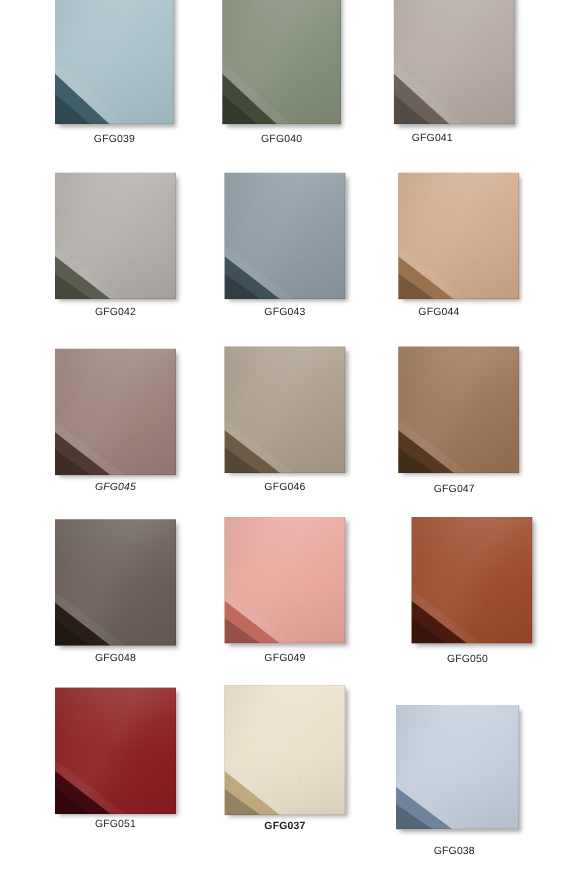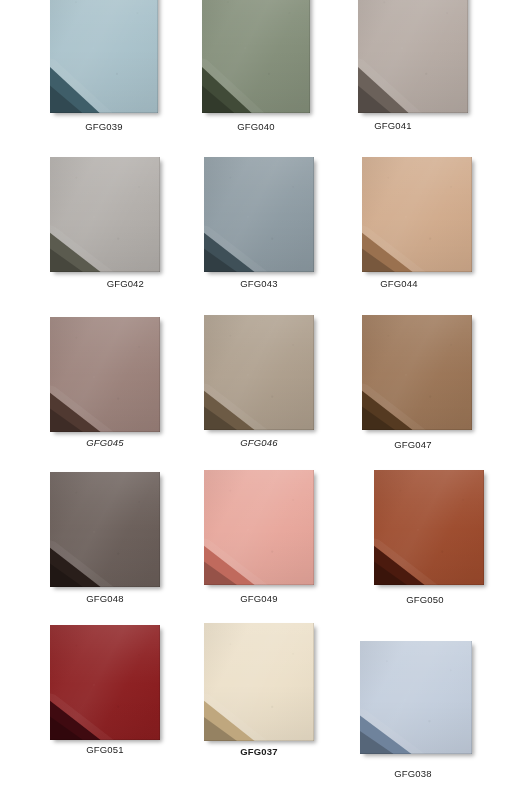--- a/index.html
+++ b/index.html
@@ -178,21 +178,21 @@
       <div class="swatch-chip" style="left: 50px; top: 157px; width: 110px; height: 115px;">
         <div class="chip-base" style="background: rgb(178, 174, 170);"></div>
         <div class="chip-vgrad"></div>
         <div class="chip-sheen"></div>
         <div class="chip-foldedge"></div>
         <div class="chip-fold" style="background: rgb(91, 91, 79);"></div>
         <div class="chip-fold2"></div>
         <div class="chip-grain"></div>
         <div class="chip-rim"></div>
       </div>
-      <div class="swatch-label" style="left: 34px; top: 278px; width: 110px; color: rgb(28, 28, 28); text-align: right;">GFG042</div>
+      <div class="swatch-label" style="left: 50px; top: 278px; width: 110px; color: rgb(28, 28, 28);">GFG042</div>
     </div>
     <div class="swatch-cell" style="left: 0px; top: 0px; width: 100%; height: 100%;">
       <div class="swatch-chip" style="left: 204px; top: 157px; width: 110px; height: 115px;">
         <div class="chip-base" style="background: rgb(141, 155, 163);"></div>
         <div class="chip-vgrad"></div>
         <div class="chip-sheen"></div>
         <div class="chip-foldedge"></div>
         <div class="chip-fold" style="background: rgb(63, 80, 88);"></div>
         <div class="chip-fold2"></div>
         <div class="chip-grain"></div>
@@ -219,21 +219,21 @@
         <div class="chip-vgrad"></div>
         <div class="chip-sheen"></div>
         <div class="chip-foldedge"></div>
         <div class="chip-fold" style="background: rgb(80, 57, 49);"></div>
         <div class="chip-fold2"></div>
         <div class="chip-grain"></div>
         <div class="chip-rim"></div>
       </div>
       <div class="swatch-label" style="left: 50px; top: 437px; width: 110px; color: rgb(28, 28, 28); font-style: italic;">GFG045</div>
     </div>
-    <div class="swatch-cell" style="left: 0px; top: 0px; width: 100%; height: 100%; font-style: italic;">
+    <div class="swatch-cell" style="left: 0px; top: 0px; width: 100%; height: 100%;">
       <div class="swatch-chip" style="left: 204px; top: 315px; width: 110px; height: 115px;">
         <div class="chip-base" style="background: rgb(173, 158, 140);"></div>
         <div class="chip-vgrad"></div>
         <div class="chip-sheen"></div>
         <div class="chip-foldedge"></div>
         <div class="chip-fold" style="background: rgb(109, 91, 69);"></div>
         <div class="chip-fold2"></div>
         <div class="chip-grain"></div>
         <div class="chip-rim"></div>
       </div>

